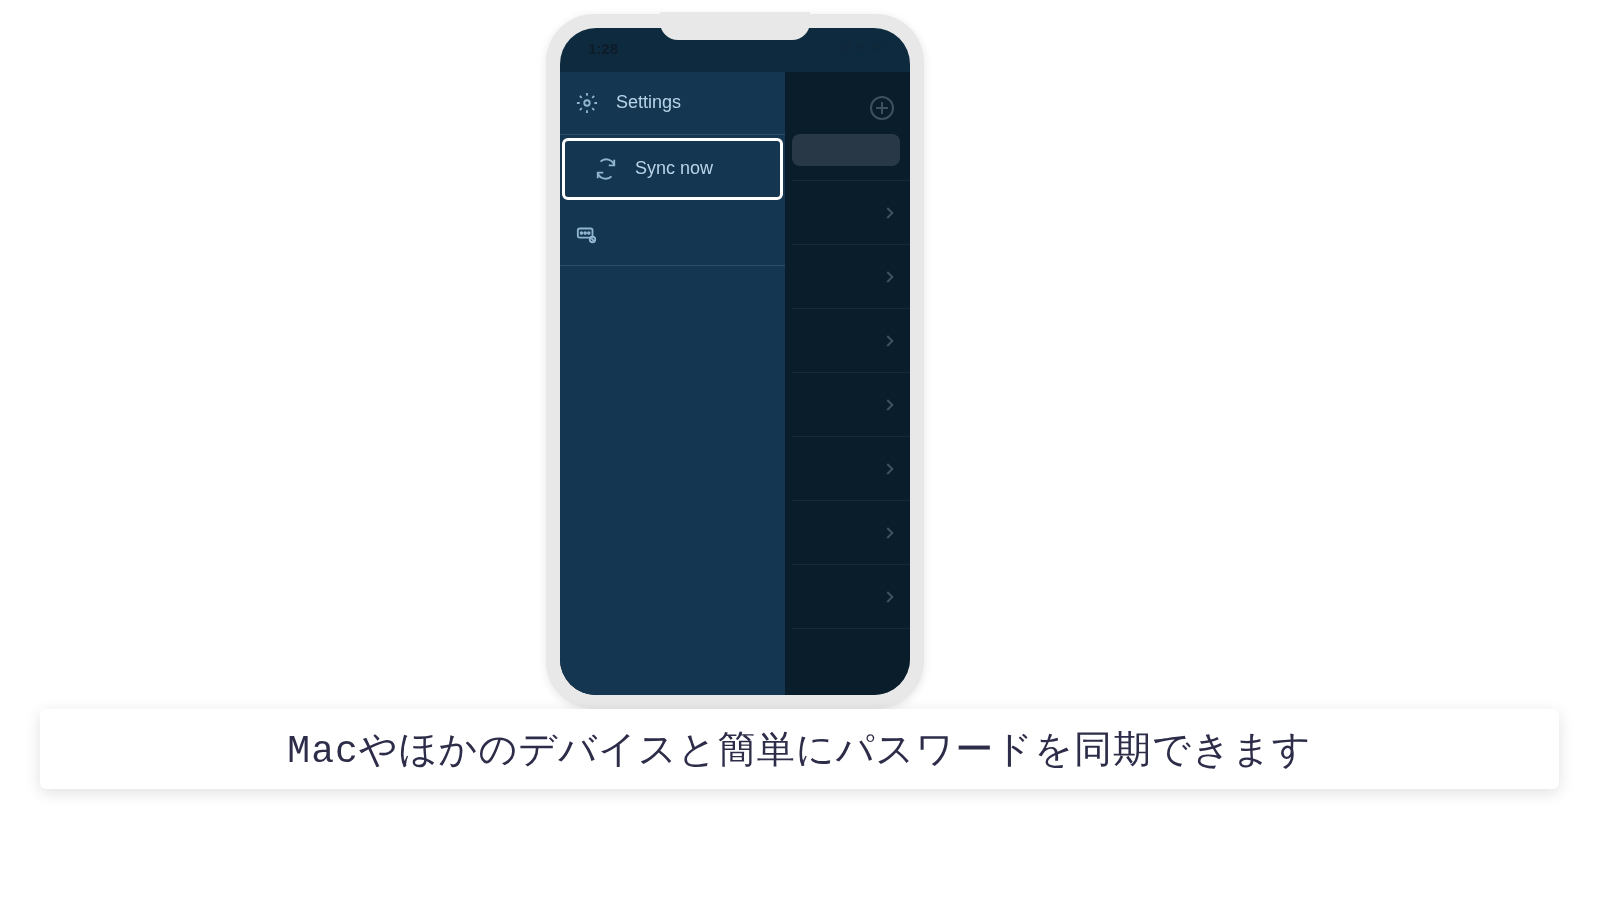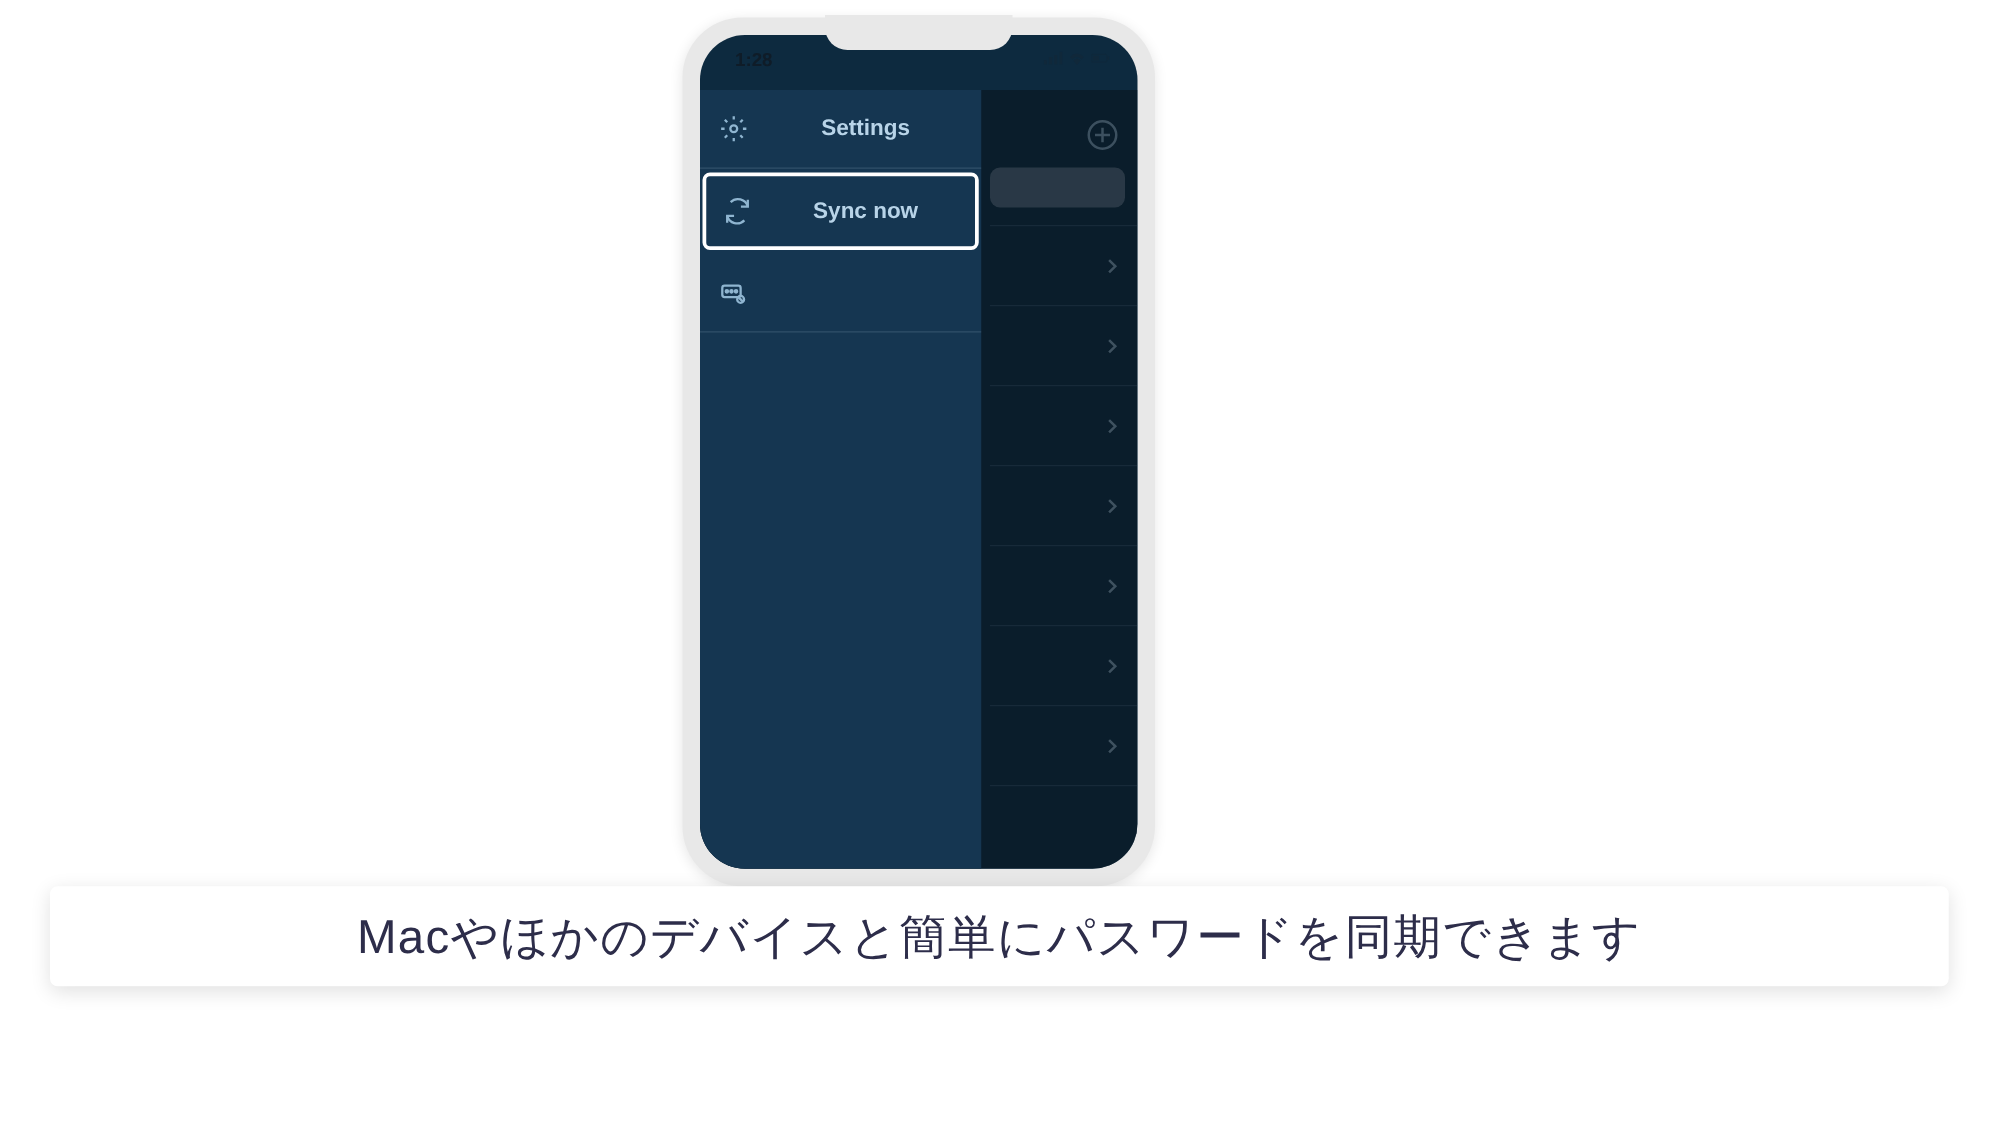--- a/index.html
+++ b/index.html
@@ -20,21 +20,20 @@
     .phone-frame {
       position: absolute;
       left: 546px;
       top: 14px;
       width: 378px;
       height: 695px;
       background: #e8e8e8;
       border-radius: 48px;
       padding: 14px;
       box-shadow: 0 2px 10px rgba(0,0,0,0.1);
-      text-align: center;
     }
 
     .phone-screen {
       width: 100%;
       height: 100%;
       background: #0d2a3f;
       border-radius: 36px;
       overflow: hidden;
       position: relative;
     }
@@ -157,28 +156,27 @@
     }
 
     .sidebar-item {
       display: flex;
       align-items: center;
       padding: 20px 16px;
       gap: 18px;
       border-bottom: 1px solid rgba(130, 160, 185, 0.25);
       color: #b8d4e8;
       font-size: 18px;
-      font-weight: bold;
     }
 
     .sidebar-item.highlighted {
       border: 3px solid #ffffff;
       border-radius: 6px;
       margin: 3px 2px;
-      padding: 17px 14px;
+      padding: 17px 30px;
     }
 
     .sidebar-icon {
       width: 22px;
       height: 22px;
       flex-shrink: 0;
       display: flex;
       align-items: center;
       justify-content: center;
       color: #8fb5d0;
@@ -194,20 +192,21 @@
       left: 40px;
       right: 40px;
       bottom: 110px;
       height: 80px;
       background: #ffffff;
       border-radius: 6px;
       box-shadow: 0 4px 16px rgba(0,0,0,0.12);
       display: flex;
       align-items: center;
       justify-content: center;
+      font-family: Liberation Mono, monospace;
     }
 
     .caption-text {
       font-size: 38px;
       color: #2d2d4a;
       font-weight: 400;
       letter-spacing: 1px;
     }
   </style>
 </head>

